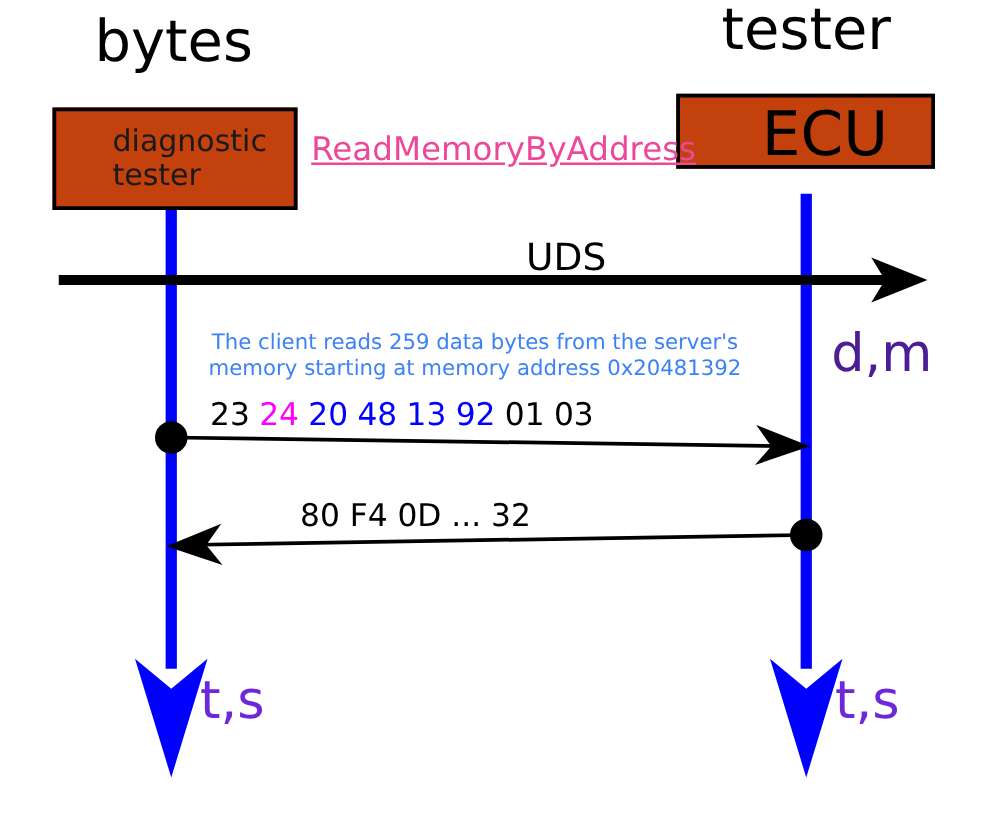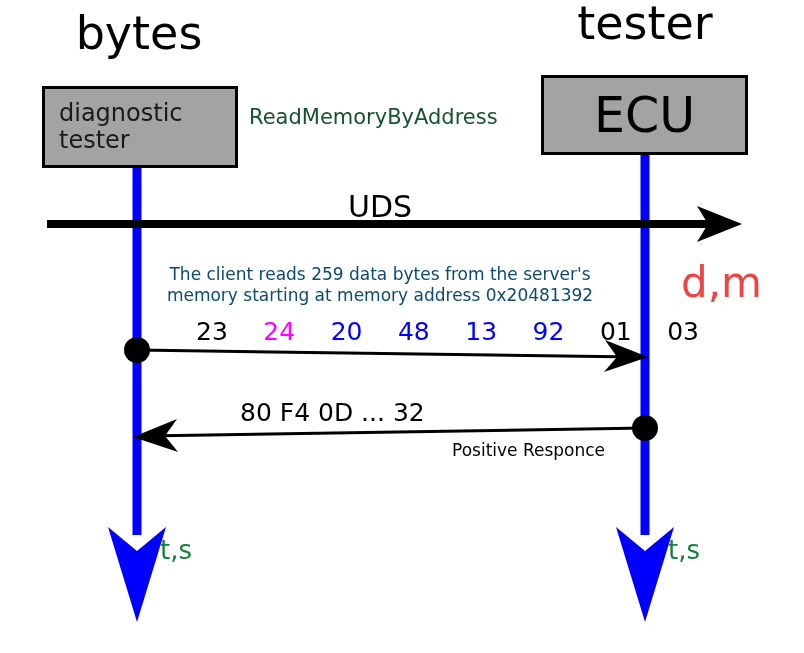--- a/index.html
+++ b/index.html
@@ -31,26 +31,27 @@
     font-size: 46px;
     color: #000000;
     line-height: 1;
     white-space: nowrap;
     text-align: center;
   }
 
   
   .participant-box {
     position: absolute;
-    background: #a3a3a3;
+    background: #c2410c;
     border: 3px solid #000000;
     box-sizing: border-box;
     display: flex;
     align-items: center;
     justify-content: center;
+    padding-left: 31px;
   }
   .box-label-small {
     font-size: 24px;
     color: #1a1a1a;
     line-height: 1.12;
     text-align: center;
     white-space: pre-line;
     padding-left: 14px;
     padding-right: 6px;
     width: 100%;
@@ -62,57 +63,57 @@
     color: #000000;
     line-height: 1;
     text-align: center;
   }
 
   
   .axis-label {
     font-size: 30px;
     color: #000000;
     white-space: nowrap;
-    text-align: center;
+    text-align: right;
   }
   .axis-unit {
     font-size: 42px;
-    color: #ef4444;
+    color: #4c1d95;
     white-space: nowrap;
-    margin-left: 16px;
   }
   .lifeline-unit {
-    font-size: 26px;
-    color: #15803d;
+    font-size: 42px;
+    color: #6d28d9;
     white-space: nowrap;
   }
   .note-text {
     font-size: 17px;
-    color: #0c4a6e;
+    color: #3b82f6;
     line-height: 1.22;
     text-align: center;
     white-space: pre-line;
   }
   .msg-label {
     font-size: 25px;
     color: #000000;
     white-space: nowrap;
   }
   .msg-sub {
     font-size: 17px;
     color: #000000;
     white-space: nowrap;
   }
   .proto-label {
-    font-size: 21px;
-    color: #14532d;
+    font-size: 26px;
+    color: #ec4899;
     white-space: nowrap;
+    text-decoration: underline;
   }
   .hex-seq { white-space: nowrap; }
-  .hex-seq span { margin-right: 0.30em; margin-left: 28px; }
+  .hex-seq span { margin-right: 0.30em; }
   .hex-seq span:last-child { margin-right: 0; }
 </style>
 </head>
 <body>
 
 <div id="canvas">
 
   <svg class="layer" viewBox="0 0 804 653">
 
     <line x1="137" y1="168" x2="137" y2="535" stroke="#0000FF" stroke-width="9"></line>
@@ -139,35 +140,34 @@
 
   <div class="participant-box" style="left:42px; top:86px; width:196px; height:82px;">
     <div class="box-label-small">diagnostic
 tester</div>
   </div>
 
   <div class="abs lifeline-unit" style="left:160px; top:535px;">t,s</div>
 
   <div class="abs participant-title" style="left:525px; top:0px; width:240px;">tester</div>
 
-  <div class="participant-box" style="left:541px; top:75px; width:207px; height:80px;">
+  <div class="participant-box" style="left:541px; top:75px; width:207px; height:60px;align-items:flex-end;">
     <div class="box-label-big">ECU</div>
   </div>
 
   <div class="abs lifeline-unit" style="left:668px; top:535px;">t,s</div>
 
   <div class="abs proto-label" style="left:249px; top:105px;">ReadMemoryByAddress</div>
 
   <div class="abs axis-label" style="left:275px; top:189px; width:210px;">UDS</div>
 
 
   <div class="abs axis-unit" style="left:665px; top:258px;">d,m</div>
 
   <div class="abs note-text" style="left:150px; top:264px; width:460px;">The client reads 259 data bytes from the server's
 memory starting at memory address 0x20481392</div>
 
   <div class="abs msg-label hex-seq" style="left:168px; top:317px;"><span style="color: rgb(0, 0, 0);">23</span><span style="color: rgb(255, 0, 255);">24</span><span style="color: rgb(0, 0, 255);">20</span><span style="color: rgb(0, 0, 255);">48</span><span style="color: rgb(0, 0, 255);">13</span><span style="color: rgb(0, 0, 255);">92</span><span style="color: rgb(0, 0, 0);">01</span><span style="color: rgb(0, 0, 0);">03</span></div>
 
   <div class="abs msg-label" style="left:240px; top:398px;">80 F4 0D ... 32</div>
 
-  <div class="abs msg-sub" style="left:452px; top:440px;">Positive Responce</div>
 
 </div>
 
 </body></html>

